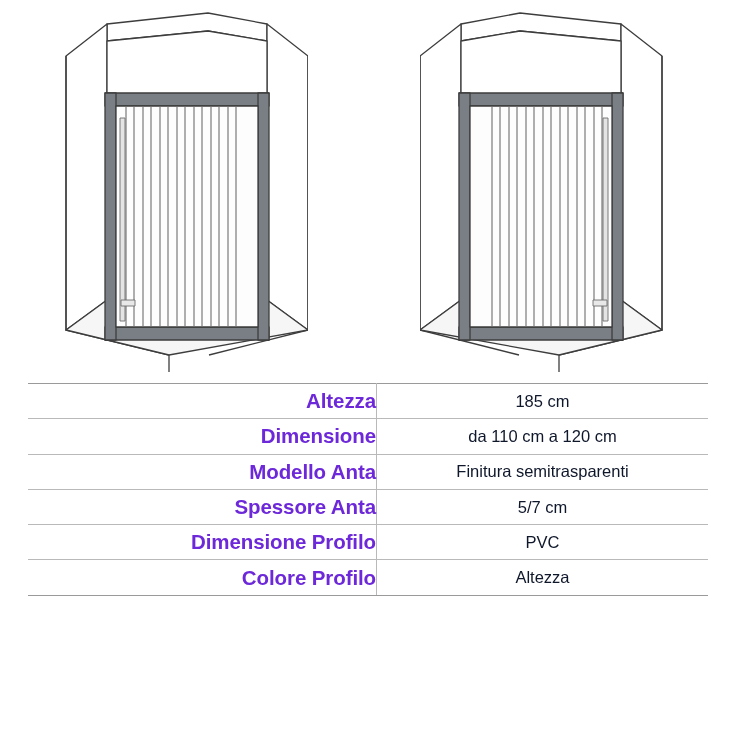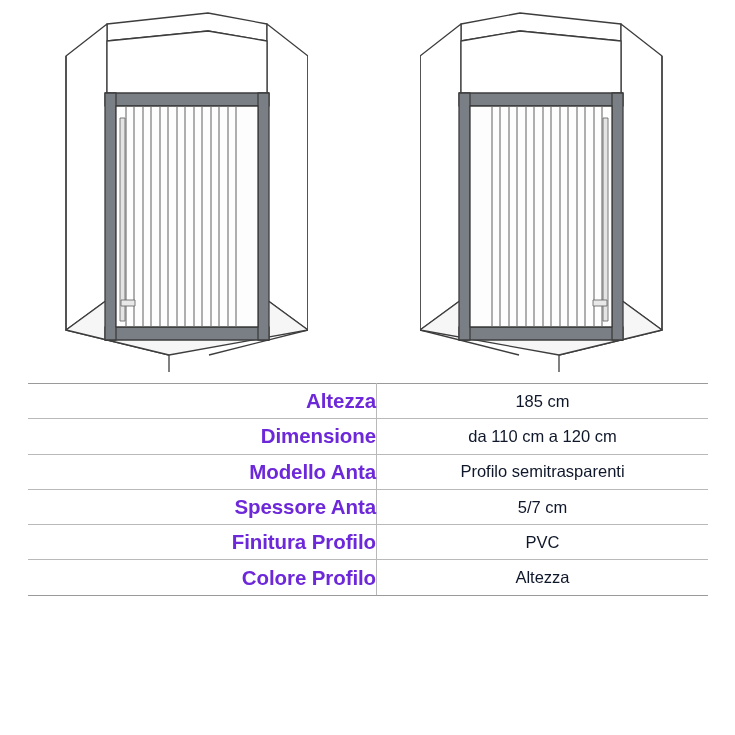--- a/index.html
+++ b/index.html
@@ -169,28 +169,28 @@
       <tr>
         <td class="label-cell">Altezza</td>
         <td class="value-cell">185 cm</td>
       </tr>
       <tr>
         <td class="label-cell">Dimensione</td>
         <td class="value-cell">da 110 cm a 120 cm</td>
       </tr>
       <tr>
         <td class="label-cell">Modello Anta</td>
-        <td class="value-cell">Profilo semitrasparenti</td>
+        <td class="value-cell">Finitura semitrasparenti</td>
       </tr>
       <tr>
         <td class="label-cell">Spessore Anta</td>
         <td class="value-cell">5/7 cm</td>
       </tr>
       <tr>
-        <td class="label-cell">Finitura Profilo</td>
+        <td class="label-cell">Dimensione Profilo</td>
         <td class="value-cell">PVC</td>
       </tr>
       <tr>
         <td class="label-cell">Colore Profilo</td>
         <td class="value-cell">Altezza</td>
       </tr>
     </tbody>
   </table>
 
 </div>

